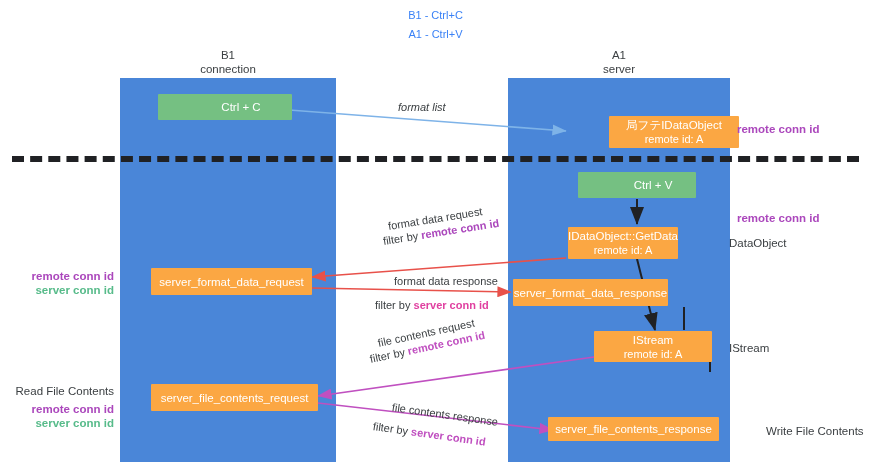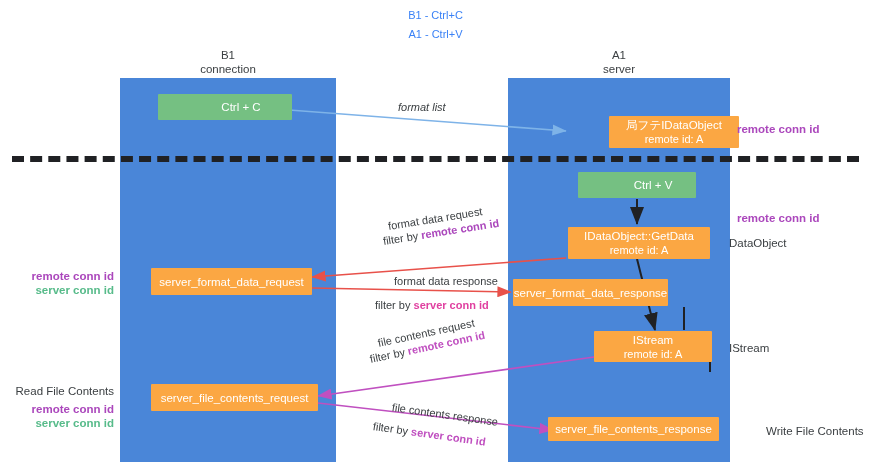--- a/index.html
+++ b/index.html
@@ -170,21 +170,21 @@
 
   <div class="node orange" style="left:572px; top:116px; width:130px; height:32px;margin-left:37px;">
     <span>局フテIDataObject</span>
     <span class="l2">remote id: A</span>
   </div>
 
   <div class="node green" style="left:578px; top:172px; width:118px; height:26px;">
     <span>Ctrl + V</span>
   </div>
 
-  <div class="node orange" style="left:568px; top:227px; width:142px; height:32px;">
+  <div class="node orange" style="left:568px; top:227px; width:110px; height:32px;">
     <span>IDataObject::GetData</span>
     <span class="l2">remote id: A</span>
   </div>
 
   <div class="node orange" style="left:513px; top:279px; width:155px; height:27px;">
     <span>server_format_data_response</span>
   </div>
 
   <div class="node orange" style="left:151px; top:268px; width:161px; height:27px;">
     <span>server_format_data_request</span>

